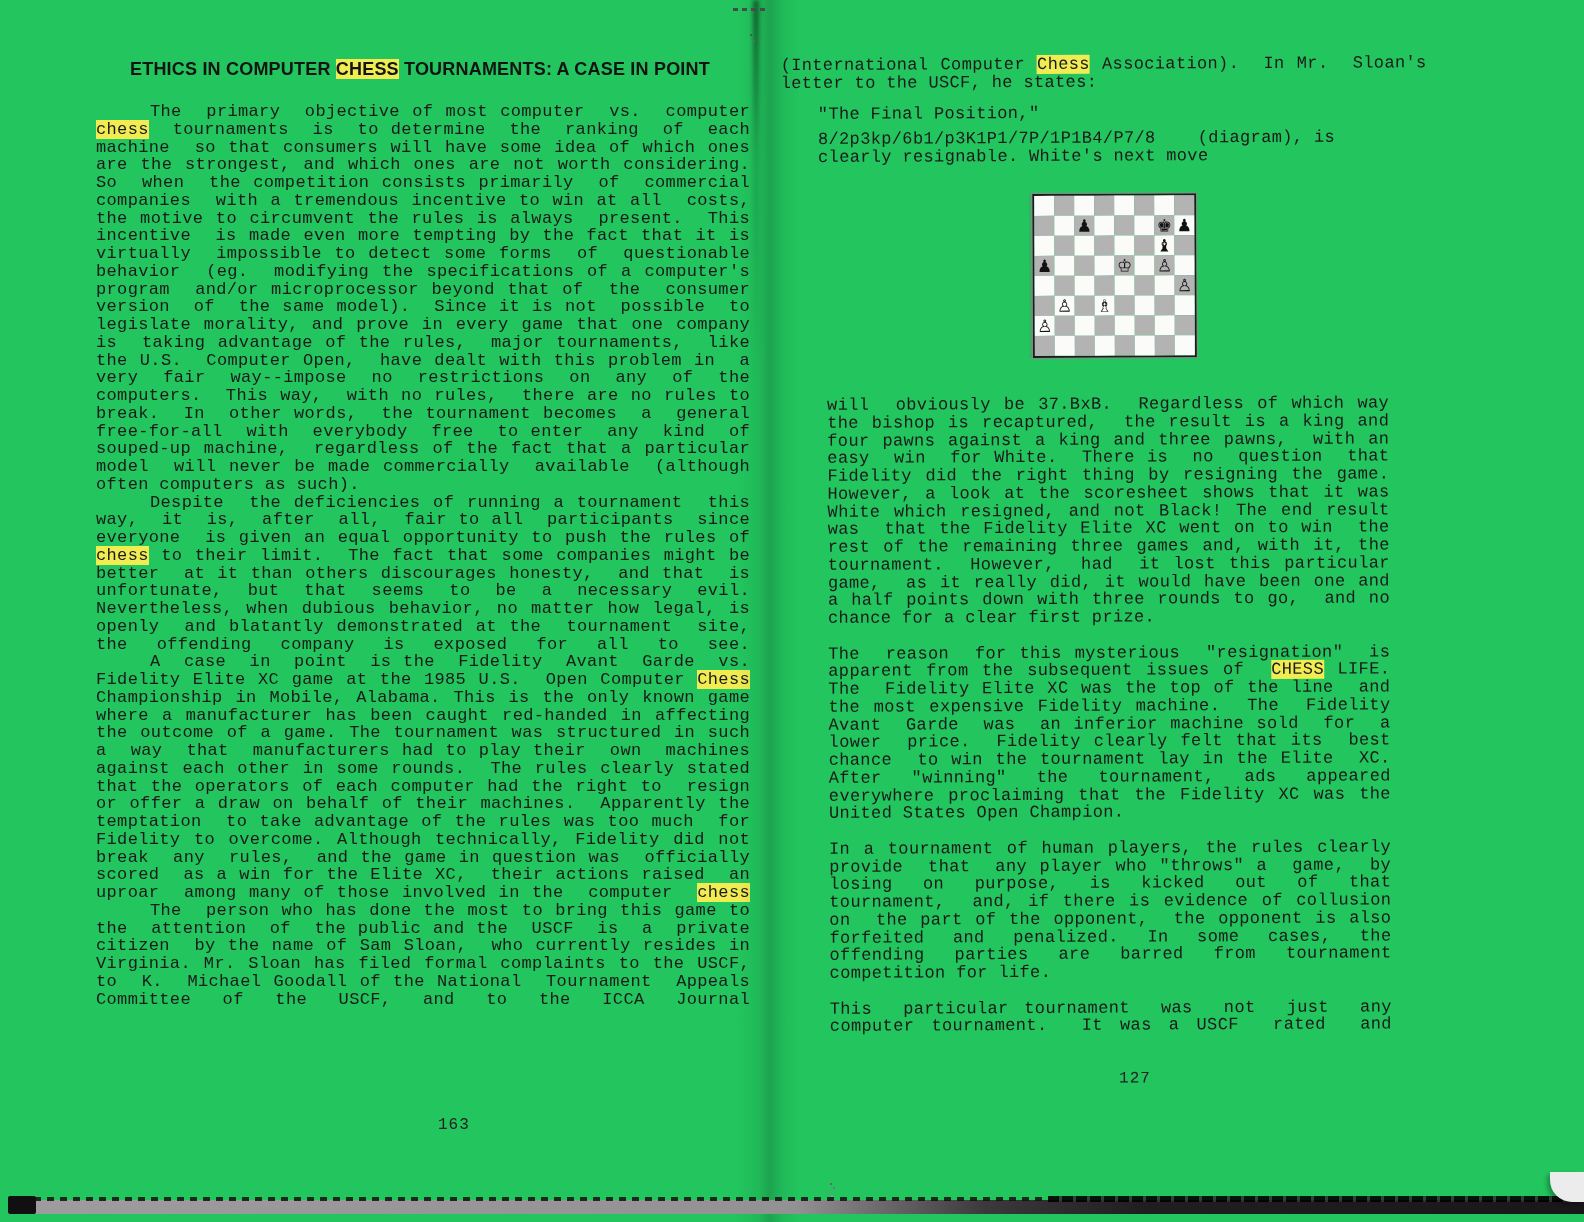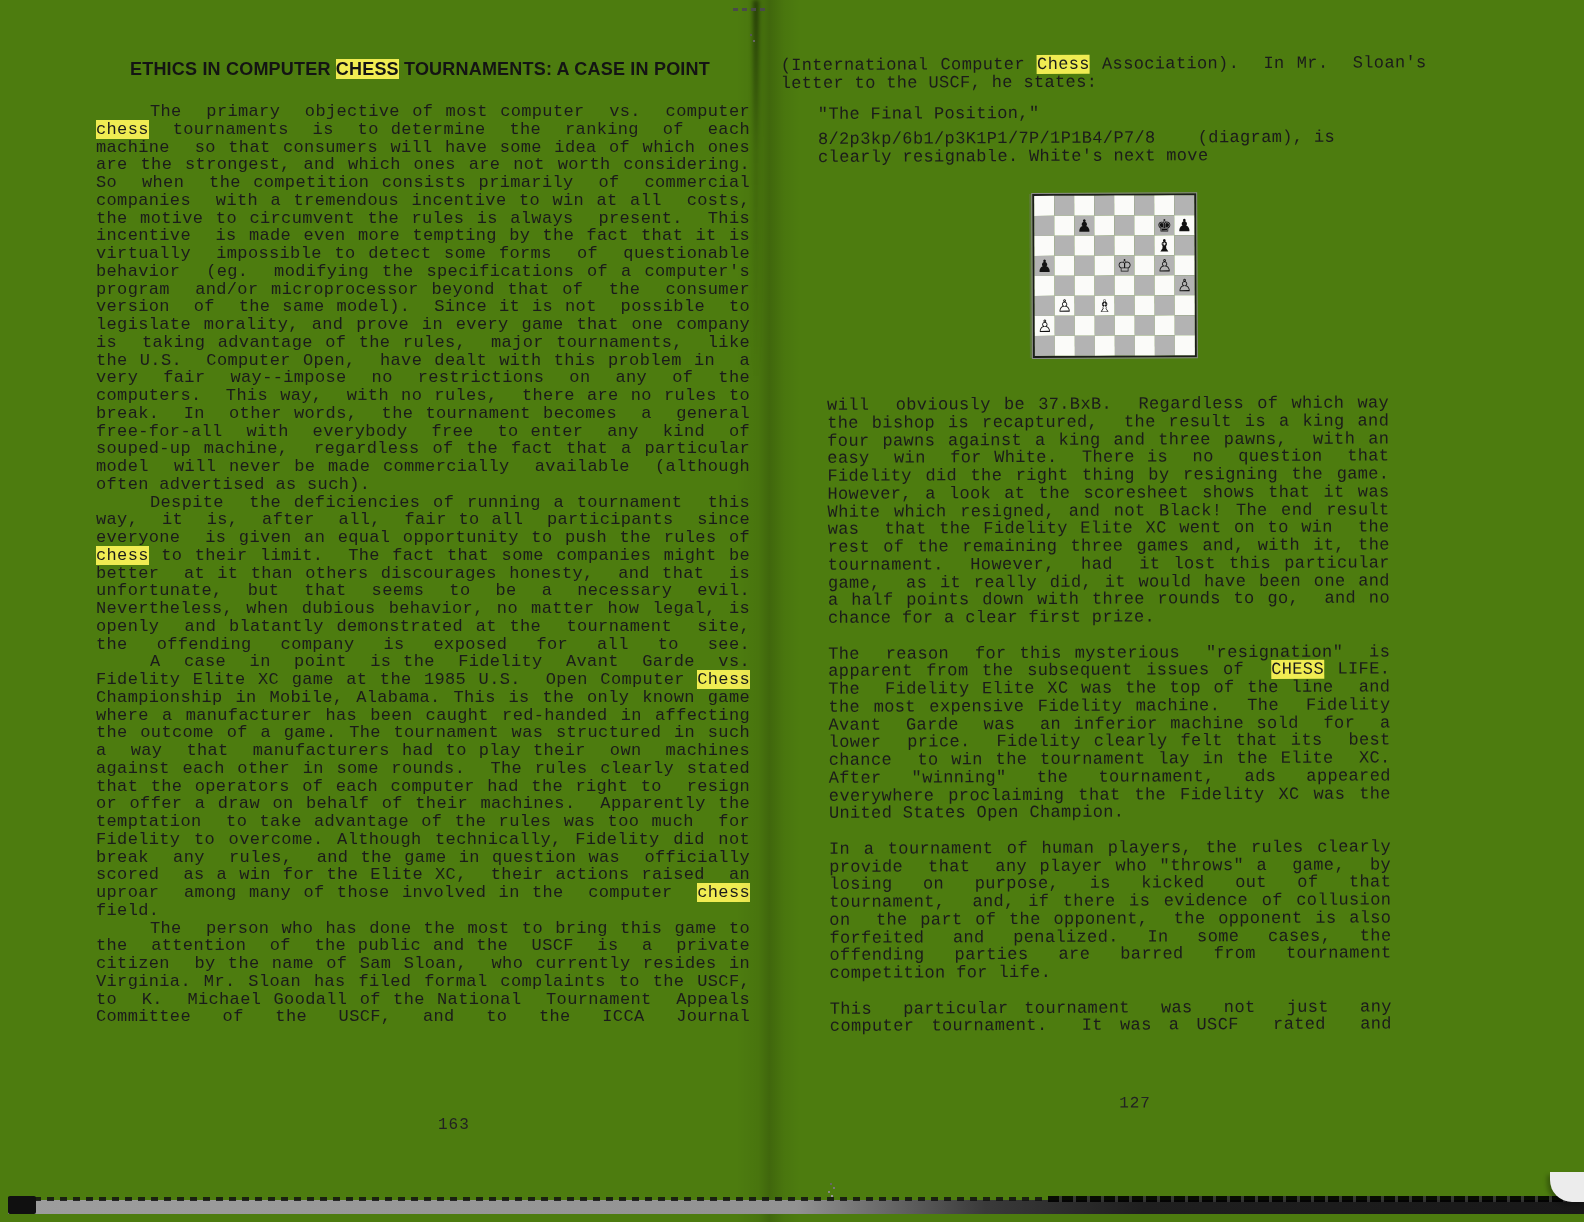--- a/index.html
+++ b/index.html
@@ -1,31 +1,31 @@
 <!DOCTYPE html>
 <html><head>
 <meta charset="utf-8">
 <style>
   html,body{margin:0;padding:0;background:#ffffff;}
-  #scan{position:relative;width:1584px;height:1222px;background:#4d7c0f;overflow:hidden;
+  #scan{position:relative;width:1584px;height:1222px;background:#22c55e;overflow:hidden;
         font-family:"Liberation Mono",monospace;color:#1b1b1b;}
   
   .line{white-space:pre-wrap;text-align:justify;text-align-last:justify;
         line-height:17.75px;height:17.75px;font-size:17px;letter-spacing:.35px;}
   .line.nj{text-align-last:left;}
   .line.indent{text-indent:54px;}
   mark{background:#f0ec52;color:inherit;padding:0;}
   
   .title{position:absolute;left:92px;top:59px;width:656px;text-align:center;
          font-family:"Liberation Sans",sans-serif;font-weight:bold;font-size:18px;
          letter-spacing:.2px;color:#141414;}
   .left-body{position:absolute;left:96px;top:103px;width:654px;}
   .pageno{position:absolute;font-size:16px;letter-spacing:1px;color:#222;}
   #pn-left{left:438px;top:1116px;}
-  #pn-right{left:1117px;top:1096px;}
+  #pn-right{left:1117px;top:1071px;}
   
   .right-page{position:absolute;left:0;top:0;width:1584px;height:1222px;transform:rotate(-0.25deg);}
   .intro{position:absolute;left:783px;top:57px;width:646px;}
   .quote{position:absolute;left:820px;top:106px;width:600px;}
   .quote .line{text-align:left;text-align-last:left;}
   .quote .line:first-child{margin-bottom:7px;}
   .right-body{position:absolute;left:828px;top:397px;width:562px;}
   .para{margin:0 0 17.75px 0;}
   
   .board{position:absolute;left:1034px;top:195px;width:160px;height:160px;
@@ -79,21 +79,21 @@
       <div class="line">version  of  the same model).  Since it is not  possible  to</div>
       <div class="line">legislate morality, and prove in every game that one company</div>
       <div class="line">is  taking advantage of the rules,  major tournaments,  like</div>
       <div class="line">the U.S.  Computer Open,  have dealt with this problem in  a</div>
       <div class="line">very  fair  way--impose  no  restrictions  on  any  of  the</div>
       <div class="line">computers.  This way,  with no rules,  there are no rules to</div>
       <div class="line">break.  In  other words,  the tournament becomes  a  general</div>
       <div class="line">free-for-all  with  everybody  free  to enter  any  kind  of</div>
       <div class="line">souped-up machine,  regardless of the fact that a particular</div>
       <div class="line">model  will never be made commercially  available  (although</div>
-      <div class="line nj">often advertised as such).</div>
+      <div class="line nj">often computers as such).</div>
       <div class="line indent">Despite  the deficiencies of running a tournament  this</div>
       <div class="line">way,  it  is,  after  all,  fair to all  participants  since</div>
       <div class="line">everyone  is given an equal opportunity to push the rules of</div>
       <div class="line"><mark>chess</mark> to their limit.  The fact that some companies might be</div>
       <div class="line">better  at it than others discourages honesty,  and that  is</div>
       <div class="line">unfortunate,  but  that  seems  to  be  a  necessary  evil.</div>
       <div class="line">Nevertheless, when dubious behavior, no matter how legal, is</div>
       <div class="line">openly  and blatantly demonstrated at the  tournament  site,</div>
       <div class="line">the  offending  company  is  exposed  for  all  to  see.</div>
       <div class="line indent">A  case  in  point  is the  Fidelity  Avant  Garde  vs.</div>
@@ -103,21 +103,20 @@
       <div class="line">the outcome of a game. The tournament was structured in such</div>
       <div class="line">a  way  that  manufacturers had to play their  own  machines</div>
       <div class="line">against each other in some rounds.  The rules clearly stated</div>
       <div class="line">that the operators of each computer had the right to  resign</div>
       <div class="line">or offer a draw on behalf of their machines.  Apparently the</div>
       <div class="line">temptation  to take advantage of the rules was too much  for</div>
       <div class="line">Fidelity to overcome. Although technically, Fidelity did not</div>
       <div class="line">break  any  rules,  and the game in question was  officially</div>
       <div class="line">scored  as a win for the Elite XC,  their actions raised  an</div>
       <div class="line">uproar  among many of those involved in the  computer  <mark>chess</mark></div>
-      <div class="line nj">field.</div>
       <div class="line indent">The  person who has done the most to bring this game to</div>
       <div class="line">the  attention  of  the public and the  USCF  is  a  private</div>
       <div class="line">citizen  by the name of Sam Sloan,  who currently resides in</div>
       <div class="line">Virginia. Mr. Sloan has filed formal complaints to the USCF,</div>
       <div class="line">to  K.  Michael Goodall of the National  Tournament  Appeals</div>
       <div class="line">Committee  of  the  USCF,  and  to  the  ICCA  Journal</div>
     </div>
   <div class="pageno" id="pn-left">163</div>
 
   <div class="right-page">

